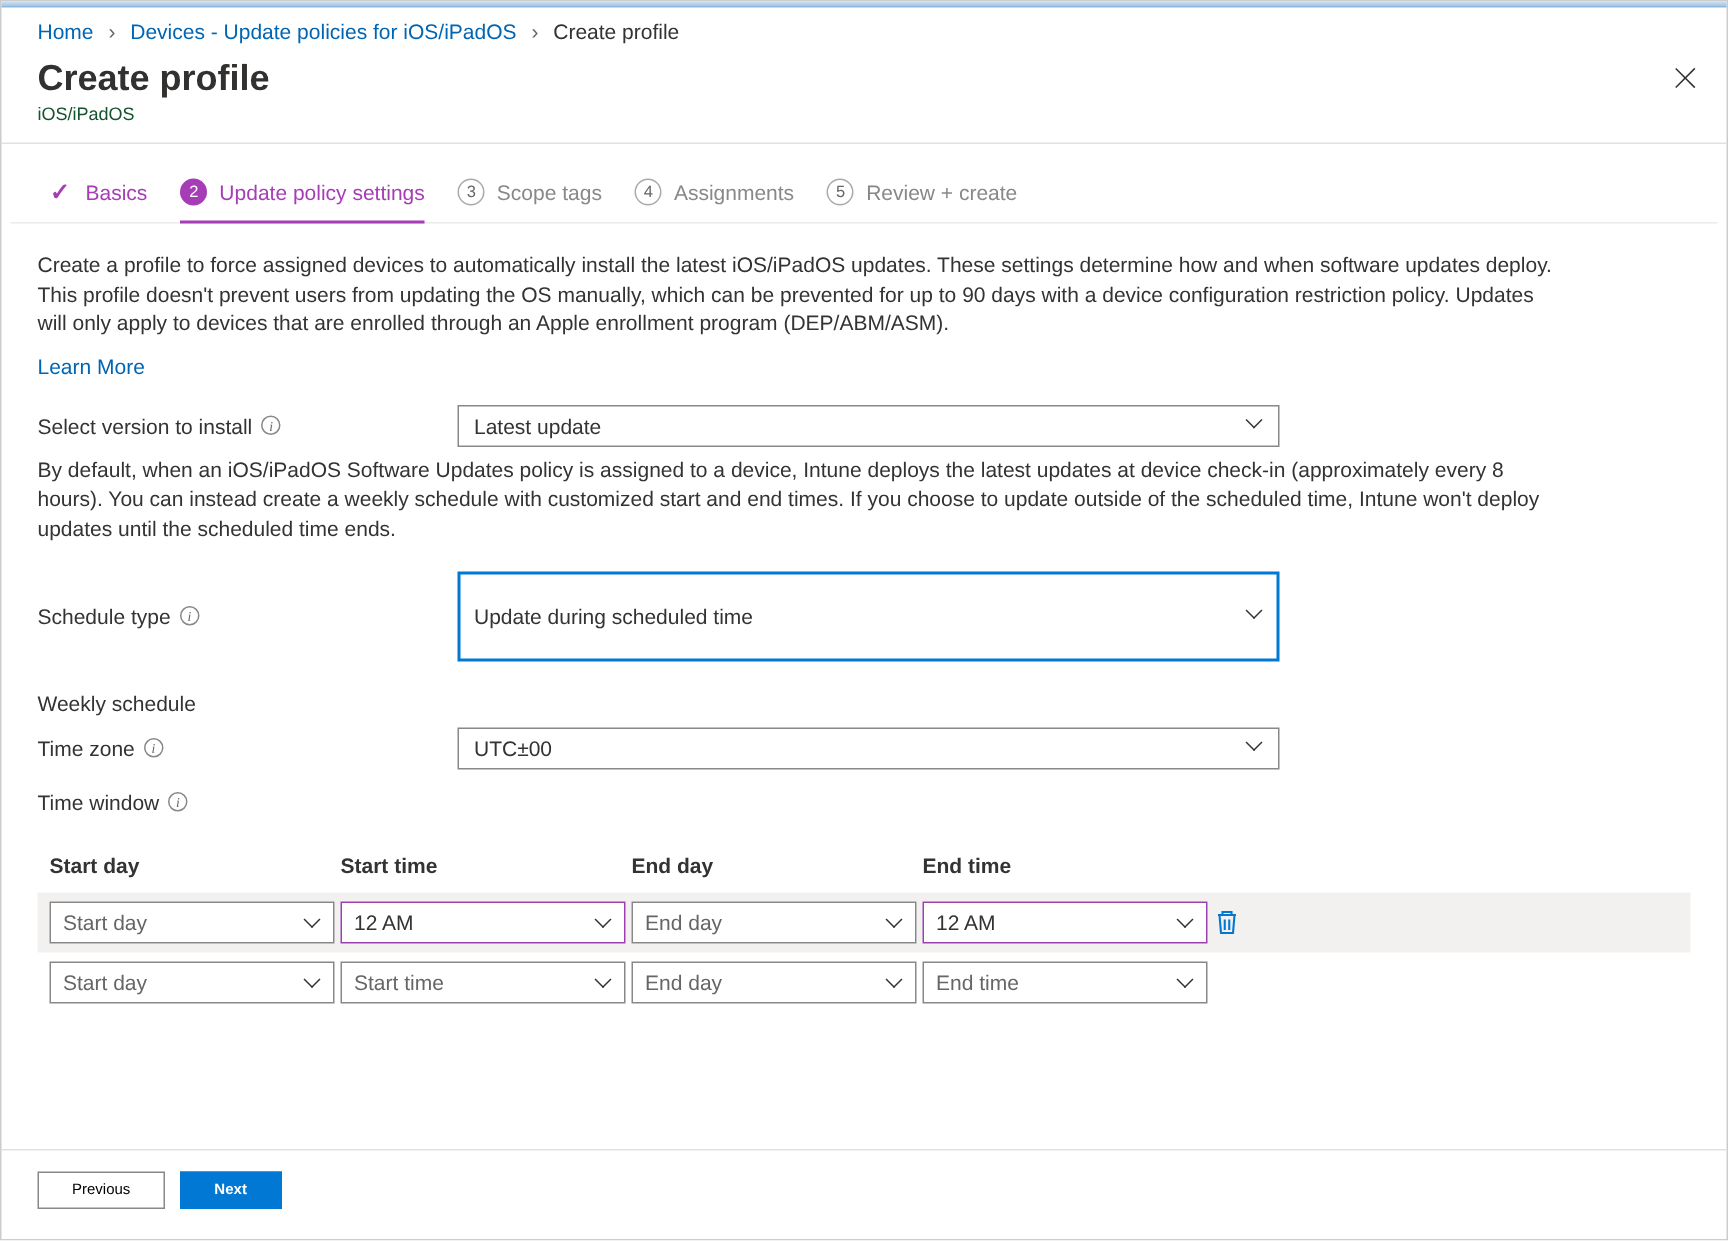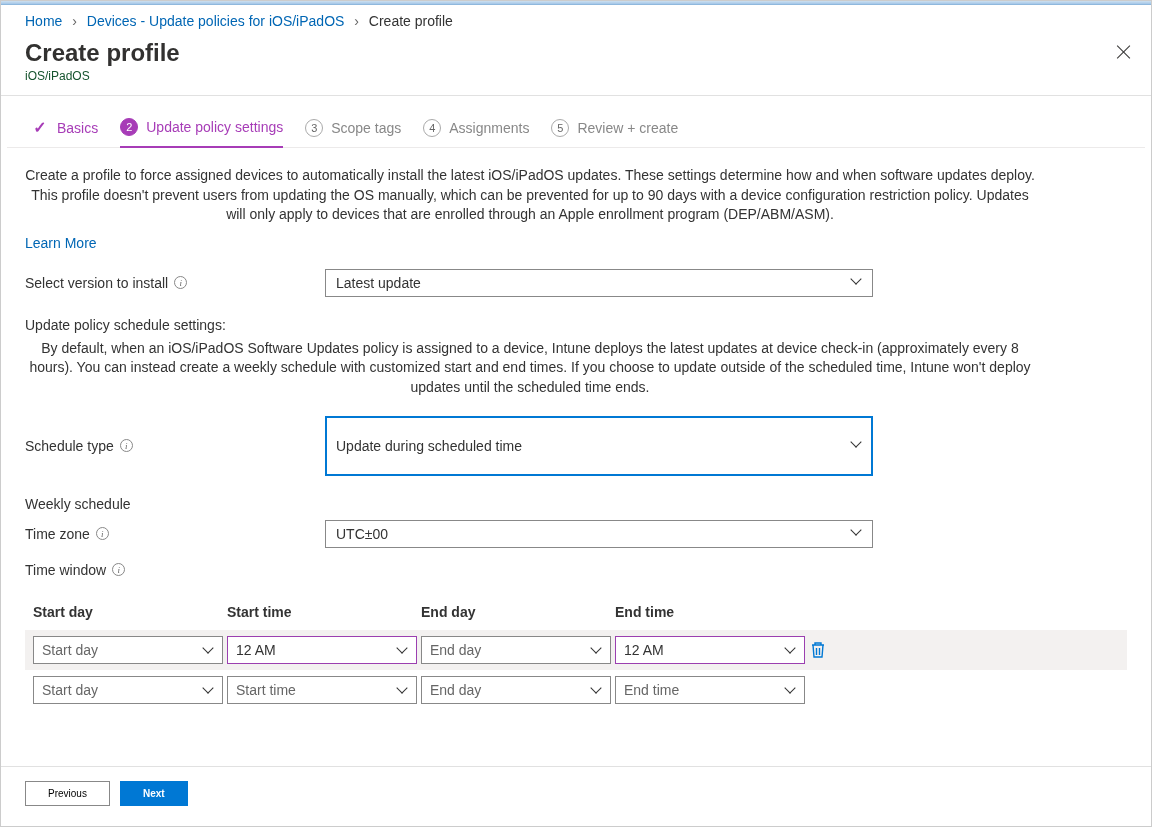--- a/index.html
+++ b/index.html
@@ -84,26 +84,25 @@
   .tab.active .num {
     background: #a73cb7; border-color: #a73cb7; color: #fff;
   }
 
   .content {
     padding: 18px 24px 0;
     flex: 1;
     overflow: auto;
     color: #333;
   }
-  .desc { max-width: 1010px; line-height: 1.4; text-align: center; }
+  .desc { max-width: 1010px; line-height: 1.4; }
   .link { color: #0066b4; text-decoration: none; display: inline-block; margin-top: 10px; cursor:pointer;}
   .field-row {
     display: flex; align-items: center;
     margin-top: 18px;
-    gap: 20px;
   }
   .field-label {
     width: 280px;
     display: flex; align-items: center; gap: 6px;
   }
   .info-icon {
     width: 13px; height: 13px; border: 1px solid #888; border-radius: 50%;
     display: inline-flex; align-items: center; justify-content: center;
     font-size: 9px; color: #666; font-style: italic; font-family: serif;
   }
@@ -221,21 +220,20 @@
       <div class="field-label">
         <span>Select version to install</span>
         <span class="info-icon">i</span>
       </div>
       <div class="dropdown">
         <span>Latest update</span>
         <span class="chev"></span>
       </div>
     </div>
 
-    <div class="section-heading">Update policy schedule settings:</div>
     <div class="desc" style="margin-top:6px">By default, when an iOS/iPadOS Software Updates policy is assigned to a device, Intune deploys the latest updates at device check-in (approximately every 8 hours). You can instead create a weekly schedule with customized start and end times. If you choose to update outside of the scheduled time, Intune won't deploy updates until the scheduled time ends.</div>
 
     <div class="field-row">
       <div class="field-label">
         <span>Schedule type</span>
         <span class="info-icon">i</span>
       </div>
       <div class="dropdown focused">
         <span>Update during scheduled time</span>
         <span class="chev"></span>

